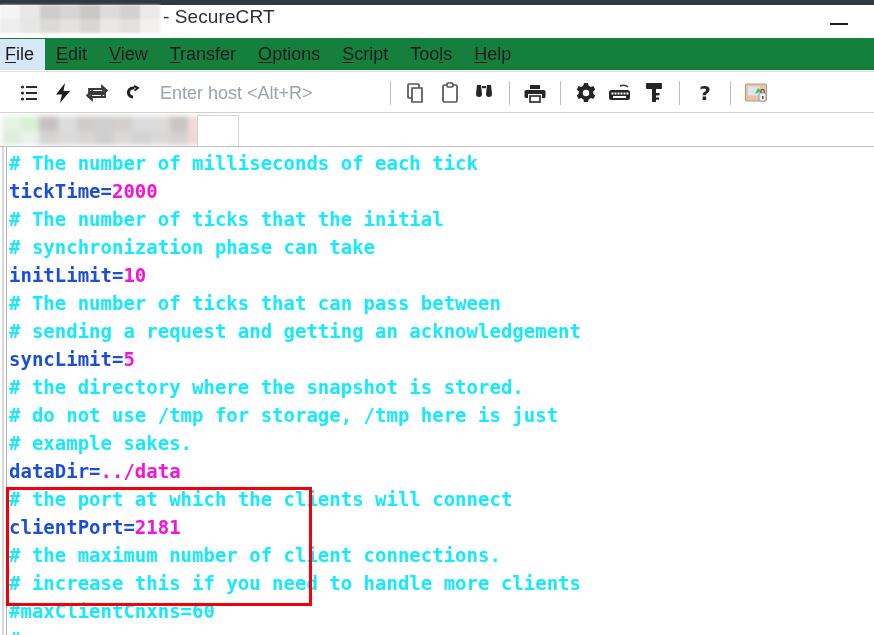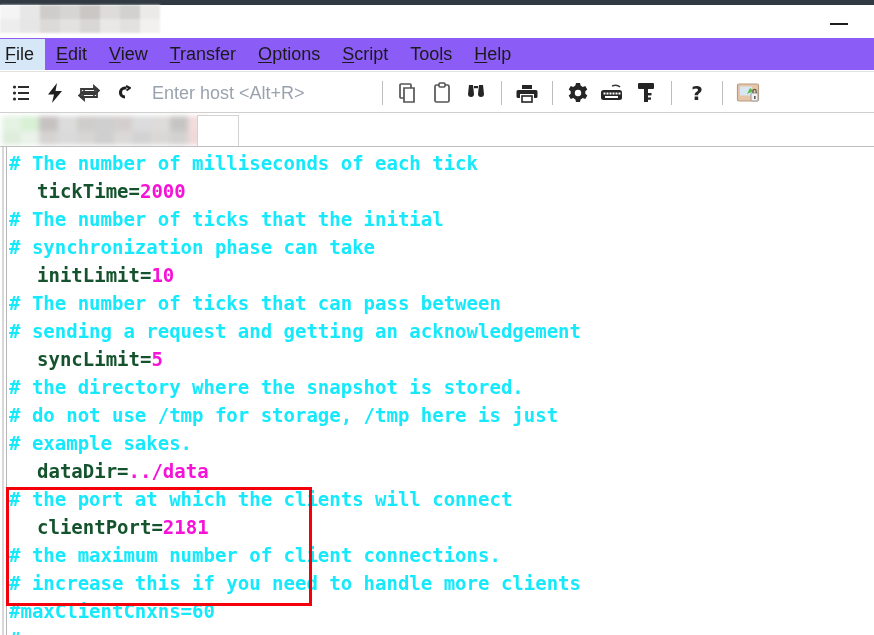--- a/index.html
+++ b/index.html
@@ -69,21 +69,21 @@
     left: 4px; top: 13px;
     width: 18px; height: 2px;
     background: #1c1c1c;
   }
 
   
   .menu-bar {
     position: absolute;
     left: 0; top: 38px;
     width: 874px; height: 32px;
-    background: #8b5cf6;
+    background: #15803d;
     display: flex;
     align-items: center;
   }
   .menu-item {
     font-size: 18px;
     color: #1a1a1a;
     padding: 4px 11px 5px 11px;
     white-space: nowrap;
     cursor: default;
     line-height: 22px;
@@ -97,21 +97,21 @@
   .menu-sep {
     position: absolute;
     left: 0; top: 71px;
     width: 874px; height: 1px;
     background: #e2e2e2;
   }
 
   
   .toolbar {
     position: absolute;
-    left: 4px; top: 73px;
+    left: 12px; top: 73px;
     width: 744px; height: 40px;
     background: #ffffff;
     display: flex;
     align-items: center;
   }
   .tb-icon {
     width: 34px; height: 34px;
     display: flex;
     align-items: center;
     justify-content: center;
@@ -203,21 +203,21 @@
     width: 870px;
     font-family: "DejaVu Sans Mono", "Liberation Mono", monospace;
     font-size: 19px;
     font-weight: bold;
     line-height: 28px;
     white-space: pre;
     letter-spacing: 0px;
   }
   .term-lines .ln { height: 28px; }
   .c-comment { color: #15e9fb; }
-  .c-key     { color: #14532d; margin-left: 28px; }
+  .c-key     { color: #1d4ed8; }
   .c-val     { color: #f612d6; }
 
   
   .red-box {
     position: absolute;
     left: 6px;
     top: 340px;
     width: 306px;
     height: 119px;
     border: 3px solid #f4000b;
@@ -244,20 +244,21 @@
         <div style="background: rgb(236, 234, 233);"></div>
         <div style="background: rgb(237, 237, 238);"></div>
         <div style="background: rgb(230, 230, 231);"></div>
         <div style="background: rgb(220, 218, 217);"></div>
         <div style="background: rgb(227, 226, 225);"></div>
         <div style="background: rgb(217, 215, 214);"></div>
         <div style="background: rgb(233, 232, 231);"></div>
         <div style="background: rgb(226, 225, 224);"></div>
         <div style="background: rgb(242, 241, 240);"></div>
       </div>
+    <div class="title-text">- SecureCRT</div>
     <div class="win-btn minimize"></div>
   </div>
 
   <div class="menu-bar" id="menu-bar">
       <div class="menu-item active"><u>F</u>ile</div>
       <div class="menu-item"><u>E</u>dit</div>
       <div class="menu-item"><u>V</u>iew</div>
       <div class="menu-item"><u>T</u>ransfer</div>
       <div class="menu-item"><u>O</u>ptions</div>
       <div class="menu-item"><u>S</u>cript</div>

